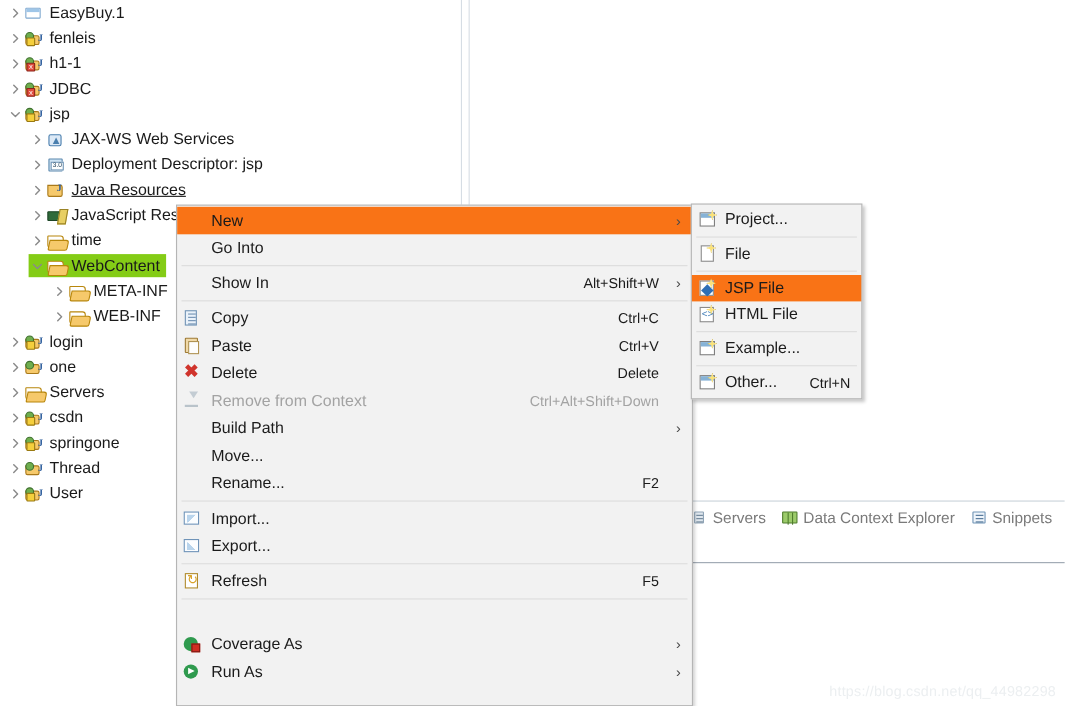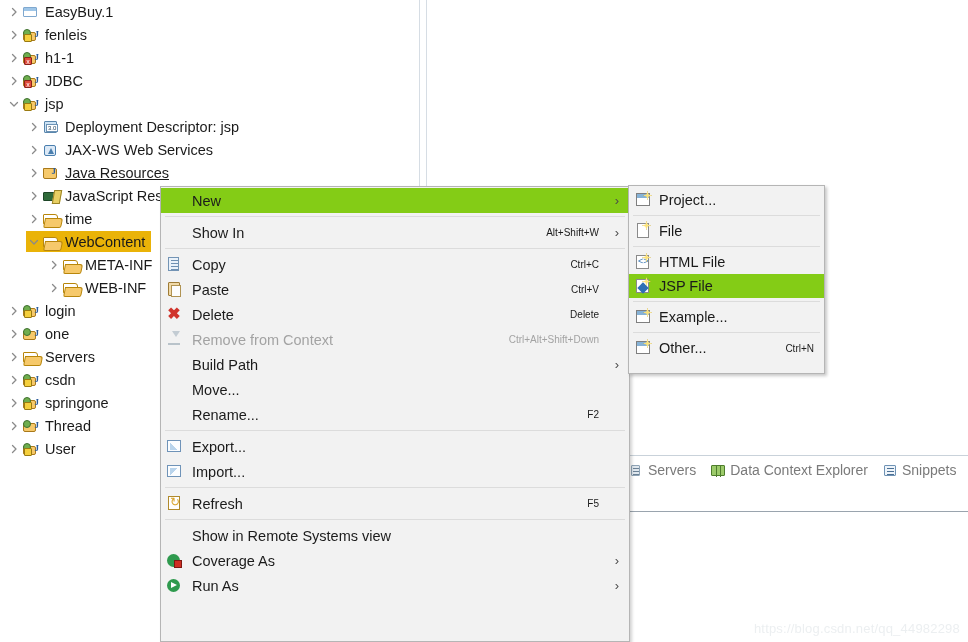--- a/index.html
+++ b/index.html
@@ -27,21 +27,21 @@
   .tree-row {
     position: relative;
     height: 23px;
     display: flex;
     align-items: center;
     white-space: nowrap;
     font-size: 14.5px;
     color: #1a1a1a;
   }
   .tree-row.selected .row-inner {
-    background: #eab308;
+    background: #84cc16;
   }
   .row-inner {
     display: flex;
     align-items: center;
     height: 21px;
     padding-right: 6px;
   }
   .twisty {
     width: 16px; height: 16px;
     flex: 0 0 16px;
@@ -245,31 +245,31 @@
   .mi {
     position: relative;
     display: flex;
     align-items: center;
     height: 25px;
     font-size: 14.5px;
     color: #1b1b1b;
     padding: 0 10px 0 0;
     white-space: nowrap;
   }
-  .mi.sel { background: #84cc16; }
+  .mi.sel { background: #f97316; }
   .mi.disabled { color: #a3a3a3; }
   .mi-icon {
     width: 31px; height: 25px;
     flex: 0 0 31px;
     position: relative;
   }
   .mi-label { flex: 1 1 auto; line-height: 16px; }
   .mi-accel {
     color: #1b1b1b;
-    font-size: 10px;
+    font-size: 13px;
     margin-left: 12px;
   }
   .mi.disabled .mi-accel { color: #a3a3a3; }
   .mi-arrow {
     width: 14px; flex: 0 0 14px;
     text-align: right;
     font-size: 13px;
     color: #4b4b4b;
     margin-left: 6px;
   }
@@ -350,25 +350,25 @@
   .g-run:before {
     content:""; position:absolute; left:4px; top:3px;
     border-top:3.5px solid transparent; border-bottom:3.5px solid transparent;
     border-left:6px solid #ffffff;
   }
 
   
   #new-submenu {
     position: absolute;
     left: 628px; top: 185px;
-    width: 197px;
+    width: 156px;
     background: #f2f2f2;
     border: 1px solid #b5b5b5;
     box-shadow: 2px 2px 3px rgba(0,0,0,.22);
-    padding: 2px 0 13px 0;
+    padding: 2px 0 2px 0;
   }
   #new-submenu .mi { height: 24px; }
   .sm-icon { width:30px; height:24px; flex:0 0 30px; position:relative; }
 
   .g-newproj {
     position:absolute; left:7px; top:5px; width:14px; height:13px;
     background:#ffffff; border:1px solid #7f7f7f;
   }
   .g-newproj:before {
     content:""; position:absolute; left:0; top:0; right:0; height:4px;
@@ -519,36 +519,36 @@
           </div>
         </div>
         <div class="tree-row">
           <div class="row-inner" style="margin-left: 26px;">
             <span class="twisty">
               <svg width="10" height="10" viewBox="0 0 10 10">
                 <path fill="none" stroke="#8a8a8a" stroke-width="1.3" stroke-linecap="round" stroke-linejoin="round" d="M3.5 1.5 L7 5 L3.5 8.5"></path>
               </svg>
             </span>
             <span class="tnode-icon">
+              <span class="ic-jax"></span>
+            </span>
+            <span class="tlabel">JAX-WS Web Services</span>
+          </div>
+        </div>
+        <div class="tree-row">
+          <div class="row-inner" style="margin-left: 26px;">
+            <span class="twisty">
+              <svg width="10" height="10" viewBox="0 0 10 10">
+                <path fill="none" stroke="#8a8a8a" stroke-width="1.3" stroke-linecap="round" stroke-linejoin="round" d="M3.5 1.5 L7 5 L3.5 8.5"></path>
+              </svg>
+            </span>
+            <span class="tnode-icon">
               <span class="ic-dd"></span>
             </span>
             <span class="tlabel">Deployment Descriptor: jsp</span>
-          </div>
-        </div>
-        <div class="tree-row">
-          <div class="row-inner" style="margin-left: 26px;">
-            <span class="twisty">
-              <svg width="10" height="10" viewBox="0 0 10 10">
-                <path fill="none" stroke="#8a8a8a" stroke-width="1.3" stroke-linecap="round" stroke-linejoin="round" d="M3.5 1.5 L7 5 L3.5 8.5"></path>
-              </svg>
-            </span>
-            <span class="tnode-icon">
-              <span class="ic-jax"></span>
-            </span>
-            <span class="tlabel">JAX-WS Web Services</span>
           </div>
         </div>
         <div class="tree-row">
           <div class="row-inner" style="margin-left: 26px; text-decoration: underline;">
             <span class="twisty">
               <svg width="10" height="10" viewBox="0 0 10 10">
                 <path fill="none" stroke="#8a8a8a" stroke-width="1.3" stroke-linecap="round" stroke-linejoin="round" d="M3.5 1.5 L7 5 L3.5 8.5"></path>
               </svg>
             </span>
             <span class="tnode-icon">
@@ -776,20 +776,25 @@
 
   <div id="watermark">https://blog.csdn.net/qq_44982298</div>
 
   <div id="ctx-menu">
     <div id="ctx-items">
         <div class="mi sel">
           <span class="mi-icon"></span>
           <span class="mi-label">New</span>
           <span class="mi-arrow">›</span>
         </div>
+        <div class="mi">
+          <span class="mi-icon"></span>
+          <span class="mi-label">Go Into</span>
+          <span class="mi-arrow"></span>
+        </div>
         <div class="msep full"></div>
         <div class="mi">
           <span class="mi-icon"></span>
           <span class="mi-label">Show In</span>
           <span class="mi-accel">Alt+Shift+W</span>
           <span class="mi-arrow">›</span>
         </div>
         <div class="msep full"></div>
         <div class="mi">
           <span class="mi-icon">
@@ -835,45 +840,44 @@
         </div>
         <div class="mi">
           <span class="mi-icon"></span>
           <span class="mi-label">Rename...</span>
           <span class="mi-accel">F2</span>
           <span class="mi-arrow"></span>
         </div>
         <div class="msep full"></div>
         <div class="mi">
           <span class="mi-icon">
+            <span class="g-import"></span>
+          </span>
+          <span class="mi-label">Import...</span>
+          <span class="mi-arrow"></span>
+        </div>
+        <div class="mi">
+          <span class="mi-icon">
             <span class="g-export"></span>
           </span>
           <span class="mi-label">Export...</span>
-          <span class="mi-arrow"></span>
-        </div>
-        <div class="mi">
-          <span class="mi-icon">
-            <span class="g-import"></span>
-          </span>
-          <span class="mi-label">Import...</span>
           <span class="mi-arrow"></span>
         </div>
         <div class="msep full"></div>
         <div class="mi">
           <span class="mi-icon">
             <span class="g-refresh"></span>
           </span>
           <span class="mi-label">Refresh</span>
           <span class="mi-accel">F5</span>
           <span class="mi-arrow"></span>
         </div>
         <div class="msep full"></div>
         <div class="mi">
           <span class="mi-icon"></span>
-          <span class="mi-label">Show in Remote Systems view</span>
           <span class="mi-arrow"></span>
         </div>
         <div class="mi">
           <span class="mi-icon">
             <span class="g-coverage"></span>
           </span>
           <span class="mi-label">Coverage As</span>
           <span class="mi-arrow">›</span>
         </div>
         <div class="mi">
@@ -895,32 +899,32 @@
           <span class="mi-label">Project...</span>
         </div>
         <div class="msep full"></div>
         <div class="mi">
           <span class="sm-icon">
             <span class="g-newfile"></span>
           </span>
           <span class="mi-label">File</span>
         </div>
         <div class="msep full"></div>
-        <div class="mi">
-          <span class="sm-icon">
-            <span class="g-newhtml"></span>
-          </span>
-          <span class="mi-label">HTML File</span>
-        </div>
         <div class="mi sel">
           <span class="sm-icon">
             <span class="g-newjsp"></span>
           </span>
           <span class="mi-label">JSP File</span>
         </div>
+        <div class="mi">
+          <span class="sm-icon">
+            <span class="g-newhtml"></span>
+          </span>
+          <span class="mi-label">HTML File</span>
+        </div>
         <div class="msep full"></div>
         <div class="mi">
           <span class="sm-icon">
             <span class="g-newex"></span>
           </span>
           <span class="mi-label">Example...</span>
         </div>
         <div class="msep full"></div>
         <div class="mi">
           <span class="sm-icon">

